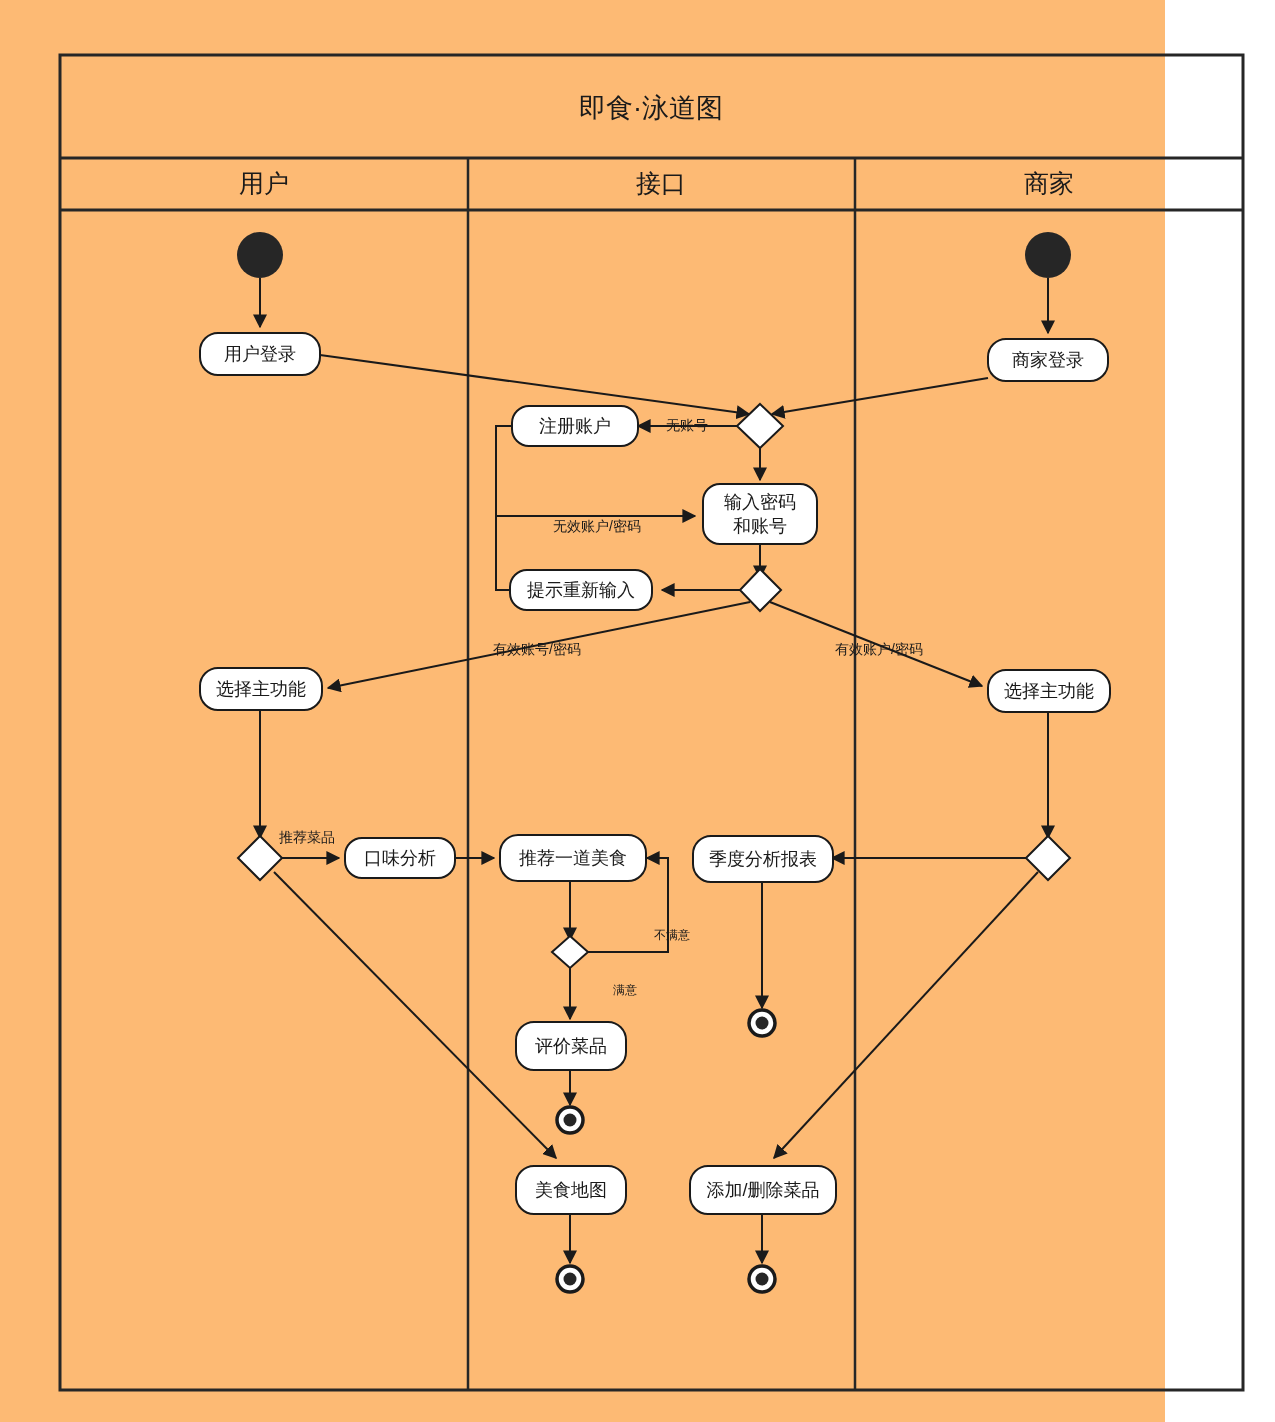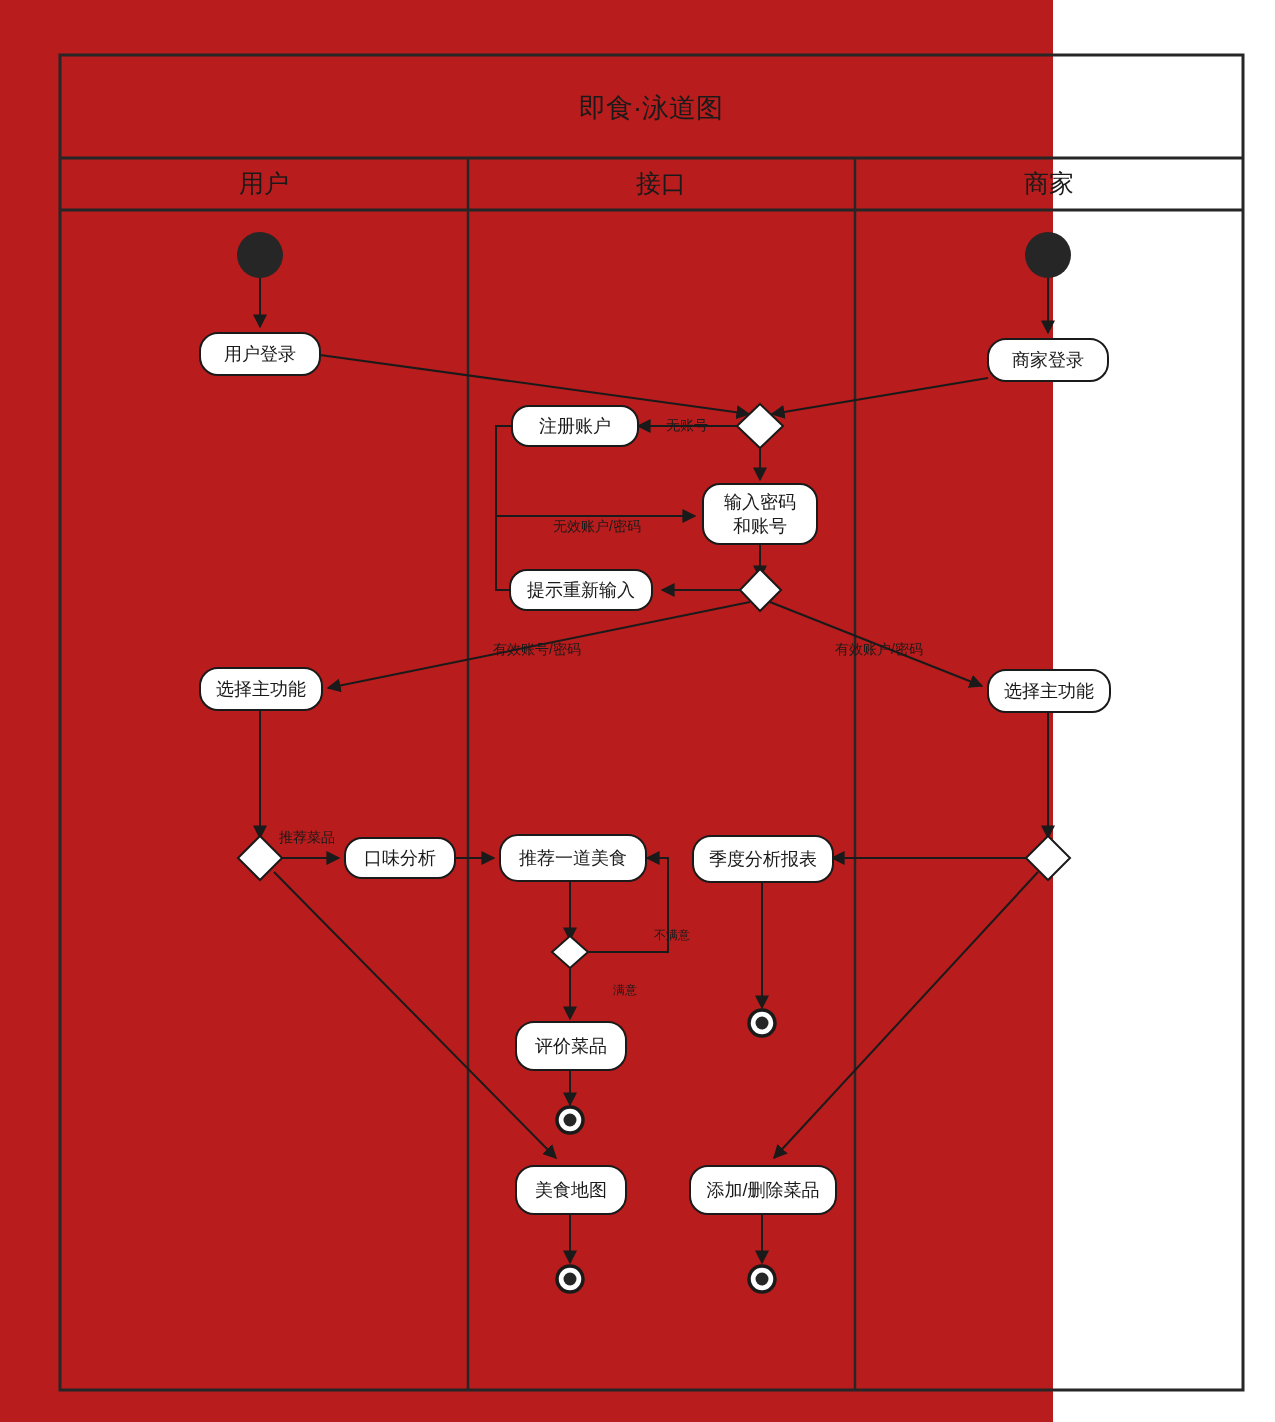--- a/index.html
+++ b/index.html
@@ -8,23 +8,23 @@
     background: #ffffff;
   }
   body {
     font-family: "Liberation Sans", "DejaVu Sans", sans-serif;
     width: 1275px;
     height: 1422px;
     overflow: hidden;
   }
   #root {
     position: relative;
-    width: 1053px;
+    width: 1165px;
     height: 1422px;
-    background: #b91c1c;
+    background: #fdba74;
   }
   svg.diagram {
     position: absolute;
     left: 0;
     top: 0;
     width: 1275px;
     height: 1422px;
   }
   .frame-line {
     stroke: #262626;

